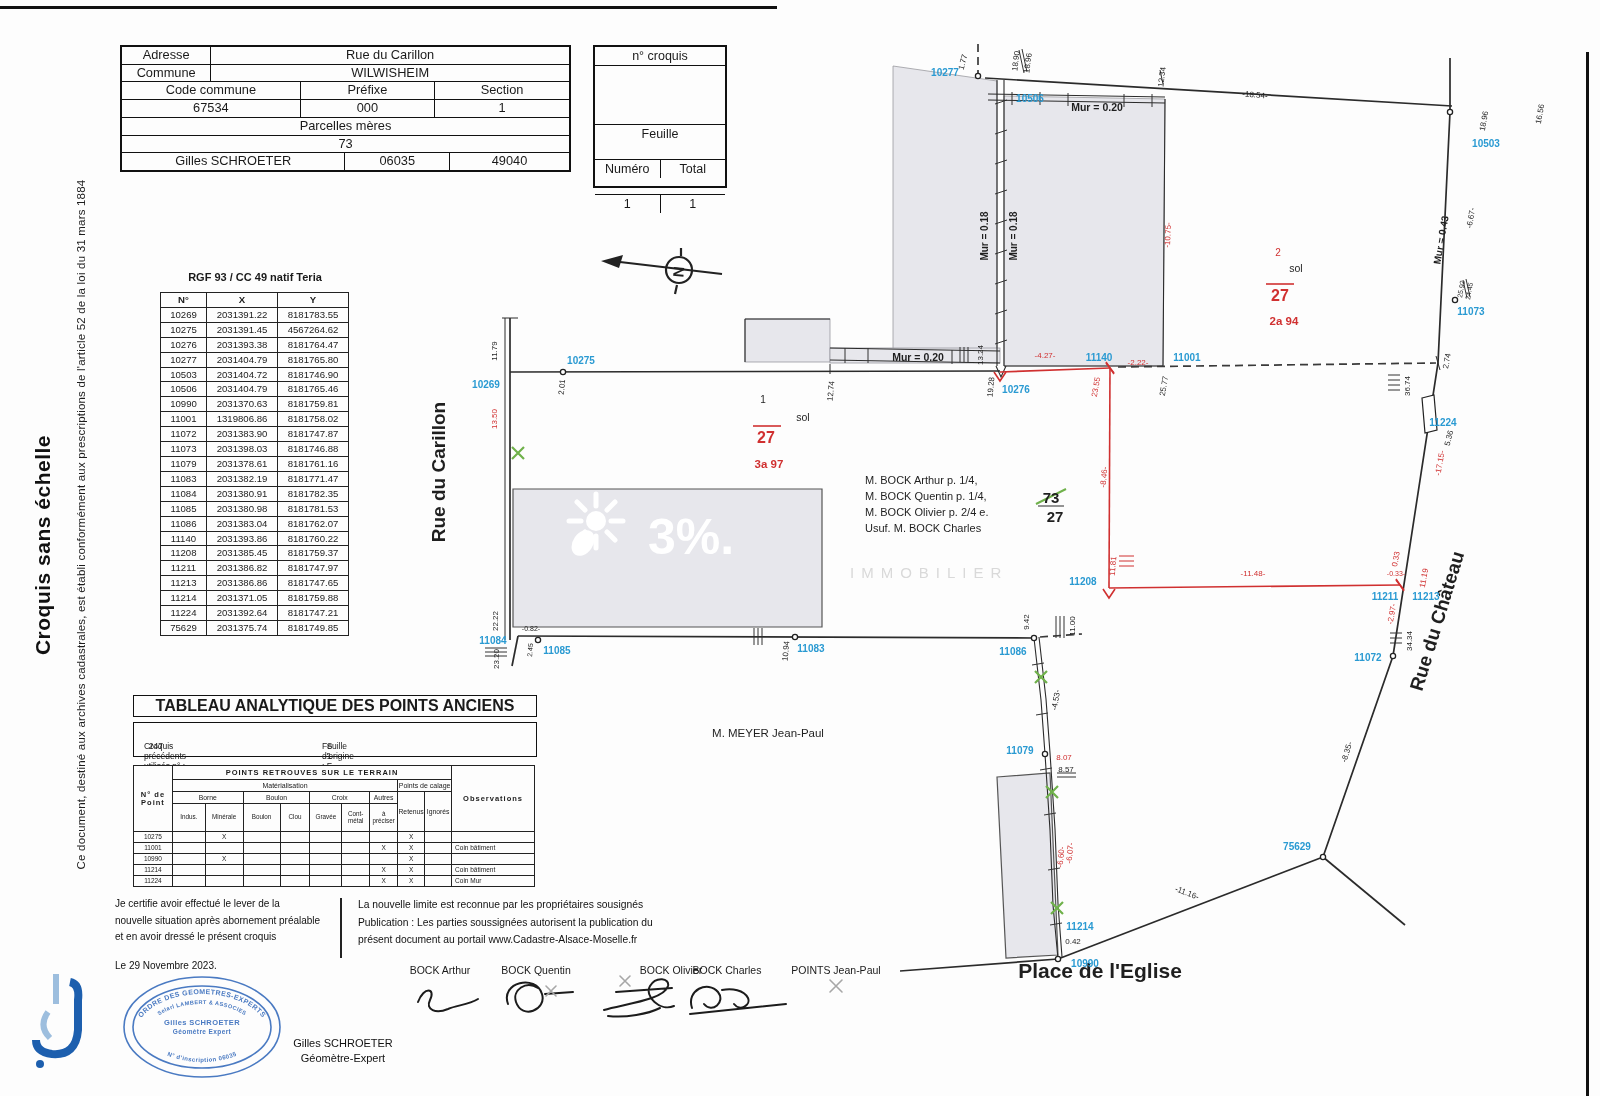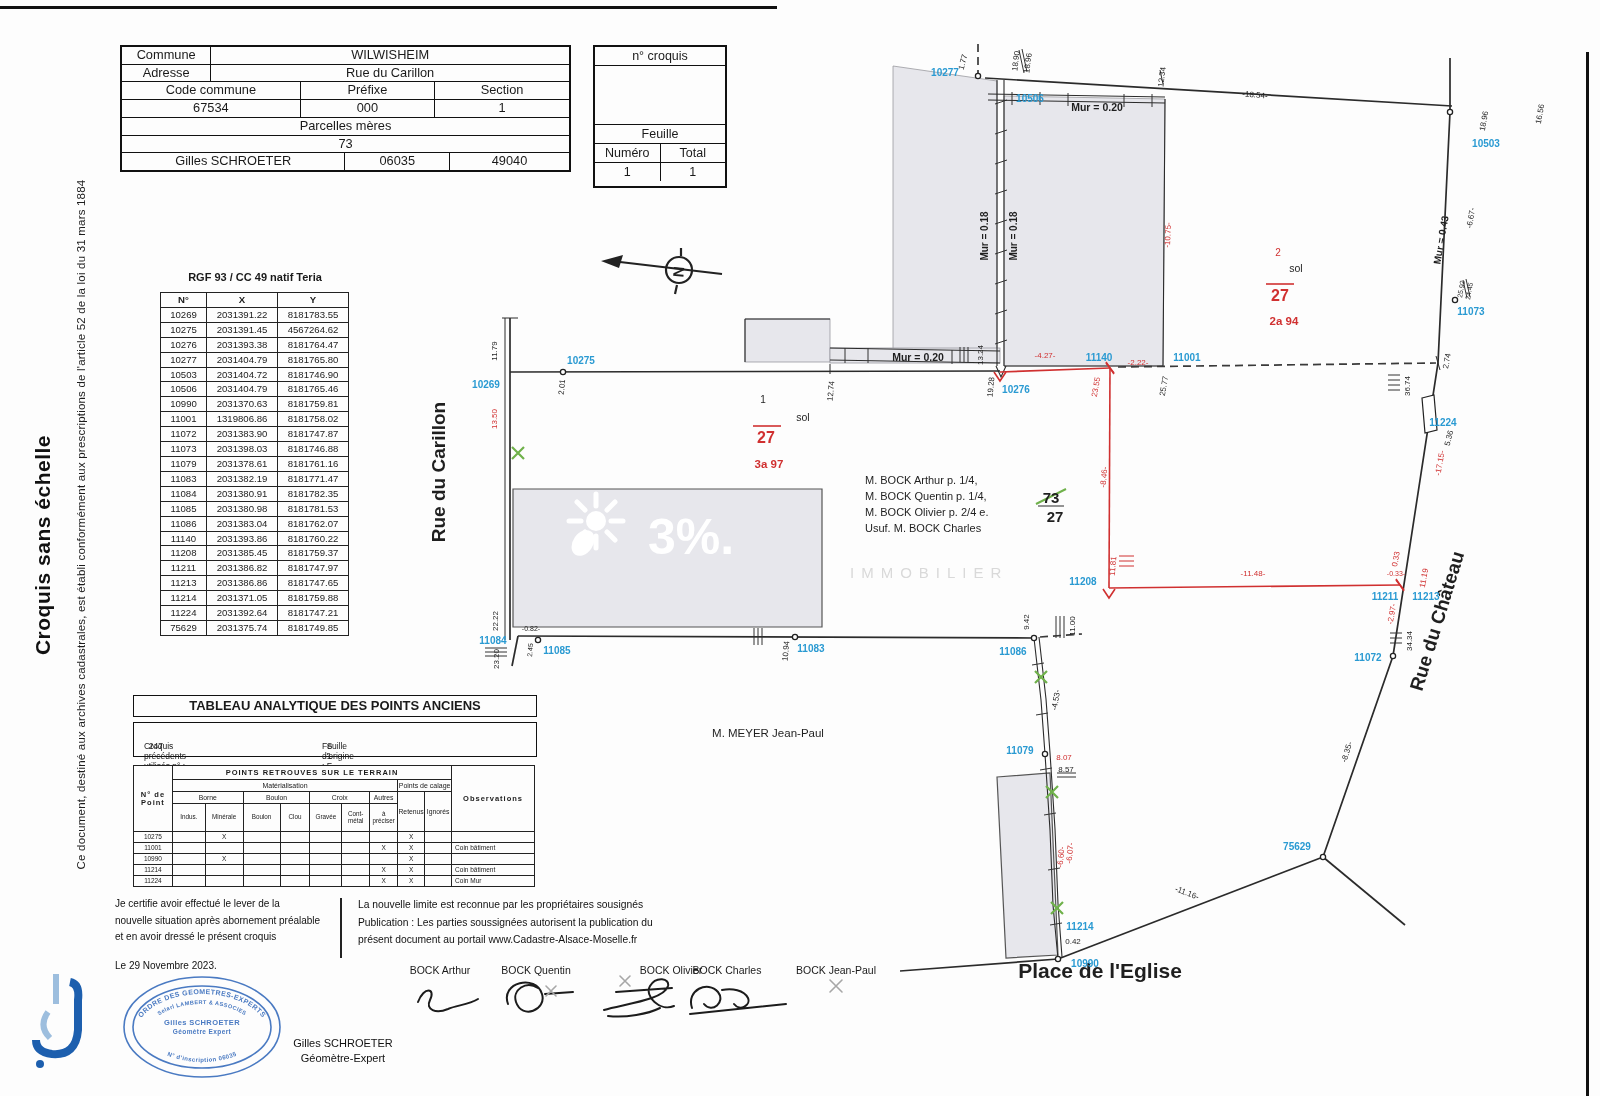--- a/index.html
+++ b/index.html
@@ -20,37 +20,37 @@
   .hdr-table{position:absolute;left:120px;top:45px;width:451px;border-collapse:collapse;
       border:2.5px solid #111;font-size:12.8px;}
   .hdr-table td{border:1.5px solid #111;text-align:center;height:16.7px;padding:0;line-height:16.7px;}
 
   
   .cbox{position:absolute;left:593px;top:45px;width:130px;height:139px;border:2px solid #111;
       font-size:12.5px;background:#fdfdfd;}
   .cbox .r{height:18px;line-height:18px;text-align:center;border-top:1.4px solid #111;}
   .cbox .r:first-child{border-top:none;}
   .cbox .sp{height:58px;border-top:1.4px solid #111;}
-  .cbox .half{display:flex;}
+  .cbox .half{display:flex;margin-top:16px;}
   .cbox .half div{flex:1;height:18px;line-height:18px;text-align:center;}
   .cbox .half div:last-child{border-left:1.4px solid #111;}
 
   
   .coords-title{position:absolute;left:160px;top:271px;width:190px;text-align:center;
       font-size:11px;font-weight:700;}
   .coords-table{position:absolute;left:160px;top:292px;border-collapse:collapse;font-size:9.6px;
       border:1.6px solid #111;}
   .coords-table th,.coords-table td{border:1.1px solid #222;height:13.9px;line-height:13.9px;
       text-align:center;padding:0;font-weight:400;}
   .coords-table th{font-weight:600;}
   .c-n{width:45px}.c-x{width:70px}.c-y{width:70px}
 
   
   .an-title{position:absolute;left:133px;top:695px;width:402px;height:20px;border:1.8px solid #111;
-      text-align:center;font-size:13px;font-weight:700;line-height:20px;background:#fdfdfd;}
+      text-align:center;font-size:16px;font-weight:700;line-height:20px;background:#fdfdfd;}
   .an-sub{position:absolute;left:133px;top:722px;width:402px;height:33px;border:1.6px solid #111;
       font-size:8.5px;background:#fdfdfd;}
   .an-sub span{position:absolute;top:9px;}
   .an-sub .p1{left:10px;} .an-sub .p2{left:188px;}
   .pa-table{position:absolute;left:133px;top:765px;width:402px;border-collapse:collapse;
       font-size:6.8px;border:1.6px solid #111;background:#fdfdfd;}
   .pa-table td{border:1px solid #222;text-align:center;padding:0;line-height:1.05;}
   .pa-table .h1{height:14px;font-size:7.5px;font-weight:600;letter-spacing:1px;}
   .pa-table .h2{height:12px;font-size:7px;}
   .pa-table .h3{height:12px;font-size:6.8px;}
@@ -332,26 +332,26 @@
     <colgroup>
         <col style="width:90px">
         <col style="width:90px">
         <col style="width:45px">
         <col style="width:90px">
         <col style="width:15px">
         <col style="width:121px">
       </colgroup>
     <tbody>
         <tr>
+          <td>Adresse</td>
+        <td colspan="5">Rue du Carillon</td>
+        </tr>
+    <tr>
           <td>Commune</td>
         <td colspan="5">WILWISHEIM</td>
-        </tr>
-    <tr>
-          <td>Adresse</td>
-        <td colspan="5">Rue du Carillon</td>
         </tr>
     <tr>
           <td colspan="2">Code commune</td>
         <td colspan="2">Préfixe</td>
         <td colspan="2">Section</td>
         </tr>
     <tr>
           <td colspan="2">67534</td>
         <td colspan="2">000</td>
         <td colspan="2">1</td>
@@ -665,21 +665,21 @@
     <div>Publication : Les parties soussignées autorisent la publication du</div>
     <div>présent document au portail  www.Cadastre-Alsace-Moselle.fr</div>
   </div>
 
   <div class="sigs">
 
   <div class="sig">BOCK Arthur</div>
       <div class="sig">BOCK Quentin</div>
       <div class="sig">BOCK Olivier</div>
       <div class="sig">BOCK Charles</div>
-      <div class="sig">BOCK Jean-Paul</div>
+      <div class="sig">POINTS Jean-Paul</div>
     </div>
   <svg class="sig-svg" width="520" height="60" viewBox="0 0 520 60">
     <path d="M38,30 c6,-16 18,-14 12,-2 c-5,10 6,14 18,9 c9,-4 20,-4 30,-10"></path>
     <path d="M128,32 c-8,-22 28,-30 34,-10 c5,16 -20,26 -26,8 c-4,-12 10,-22 22,-14 M165,22 l28,-2"></path>
     <path d="M224,38 c20,-6 60,-10 64,-24 c2,-8 -12,-10 -18,0 c-6,10 10,26 24,20 M236,20 l56,-4 M228,44 c18,2 40,-2 52,-8"></path>
     <path d="M312,36 c-6,-18 16,-28 26,-16 c8,10 -6,22 -14,12 M342,18 c10,-2 22,0 26,8 c3,7 -8,14 -14,6 M310,42 l96,-10"></path>
     <path class="gx" d="M450,8 L462,20 M450,20 L462,8"></path>
     <path class="gx" d="M166,14 L176,24 M166,24 L176,14"></path>
     <path class="gx" d="M240,4 L250,14 M240,14 L250,4"></path>
   </svg>

